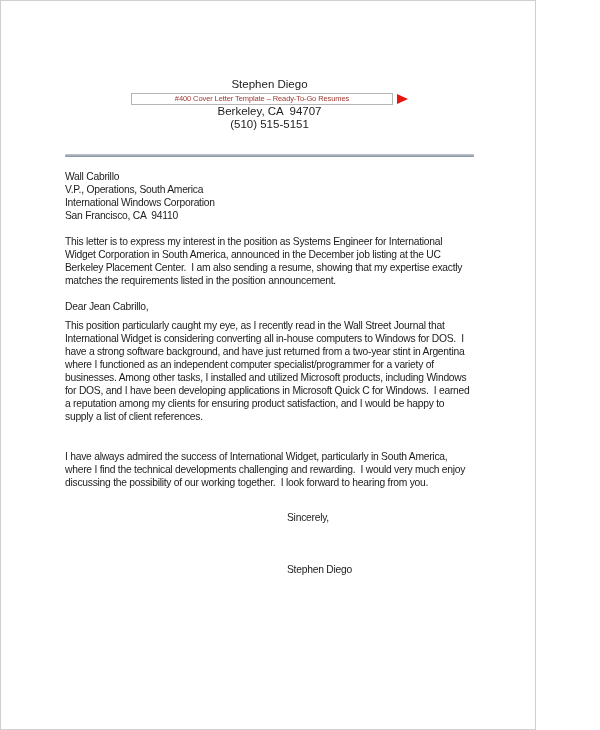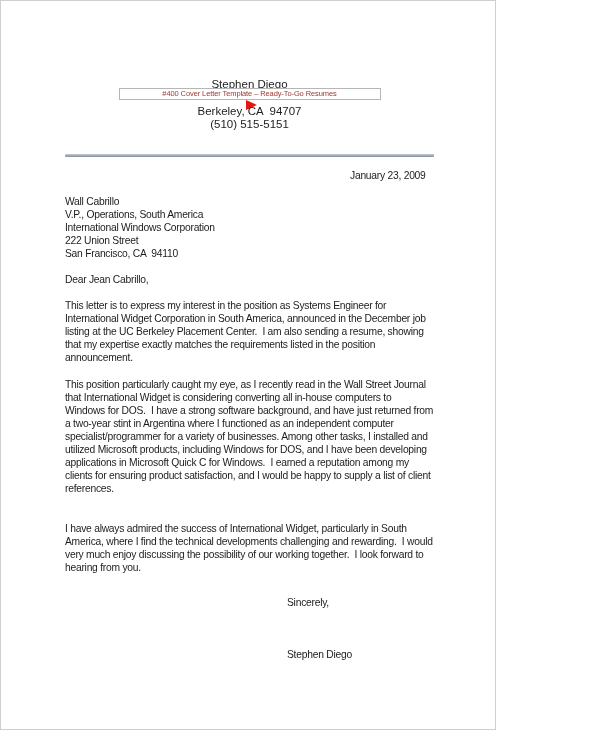--- a/index.html
+++ b/index.html
@@ -1,19 +1,19 @@
 <!DOCTYPE html>
 <html><head>
 <meta charset="utf-8">
 <style>
   * { margin: 0; padding: 0; box-sizing: border-box; }
   html, body { background: #ffffff; }
   .page {
     position: relative;
-    width: 496px;
+    width: 536px;
     height: 730px;
     background: #ffffff;
     outline: 1px solid #cfcfcf;
     outline-offset: -1px;
     font-family: "Liberation Sans", "DejaVu Sans", sans-serif;
     color: #1c1c1c;
     overflow: hidden;
   }
   .content {
     position: absolute;
@@ -29,21 +29,20 @@
     font-size: 11.5px;
     line-height: 14px;
     color: #222222;
   }
   .banner-row {
     margin-top: 1px;
     height: 13px;
     display: flex;
     justify-content: center;
     align-items: center;
-    flex-direction: column;
   }
   .banner-box {
     width: 262px;
     height: 12px;
     border: 1px solid #b5b5b5;
     background: #ffffff;
     display: flex;
     align-items: center;
     justify-content: center;
     cursor: pointer;
@@ -86,21 +85,21 @@
   }
   .txt {
     font-size: 10.3px;
     line-height: 13px;
     letter-spacing: -0.25px;
     white-space: pre-wrap;
     color: #1c1c1c;
   }
   .salutation { margin-top: 13px; }
   .p1 { margin-top: 13px; }
-  .p2 { margin-top: 14px; }
+  .p2 { margin-top: 6px; }
   .p3 { margin-top: 27px; }
   .p4 { margin-top: 21px; }
   .sincerely {
     margin-top: 22px;
     margin-left: 222px;
   }
   .sig-name {
     margin-top: 39px;
     margin-left: 222px;
   }
@@ -120,33 +119,31 @@
         </div>
         <span class="banner-arrow"></span>
       </div>
 
       <div class="hdr-line">Berkeley, CA  94707</div>
       <div class="hdr-line">(510) 515-5151</div>
     </div>
 
     <div class="rule"></div>
 
-    <div class="date-line txt">January 23, 2009</div>
 
     <div class="addr">
       <div class="txt">Wall Cabrillo</div>
       <div class="txt">V.P., Operations, South America</div>
       <div class="txt">International Windows Corporation</div>
-      <div class="txt">222 Union Street</div>
       <div class="txt">San Francisco, CA  94110</div>
     </div>
 
+    <div class="txt p1">This letter is to express my interest in the position as Systems Engineer for International Widget Corporation in South America, announced in the December job listing at the UC Berkeley Placement Center.  I am also sending a resume, showing that my expertise exactly matches the requirements listed in the position announcement.</div>
+
     <div class="txt salutation">Dear Jean Cabrillo,</div>
-
-    <div class="txt p1">This letter is to express my interest in the position as Systems Engineer for International Widget Corporation in South America, announced in the December job listing at the UC Berkeley Placement Center.  I am also sending a resume, showing that my expertise exactly matches the requirements listed in the position announcement.</div>
     <div class="txt p2">This position particularly caught my eye, as I recently read in the Wall Street Journal that International Widget is considering converting all in-house computers to Windows for DOS.  I have a strong software background, and have just returned from a two-year stint in Argentina where I functioned as an independent computer specialist/programmer for a variety of businesses. Among other tasks, I installed and utilized Microsoft products, including Windows for DOS, and I have been developing applications in Microsoft Quick C for Windows.  I earned a reputation among my clients for ensuring product satisfaction, and I would be happy to supply a list of client references.</div>
     <div class="txt p3">I have always admired the success of International Widget, particularly in South America, where I find the technical developments challenging and rewarding.  I would very much enjoy discussing the possibility of our working together.  I look forward to hearing from you.</div>
 
     <div class="txt sincerely">Sincerely,</div>
     <div class="txt sig-name">Stephen Diego</div>
 
   </div>
 </div>
 
 </body></html>

